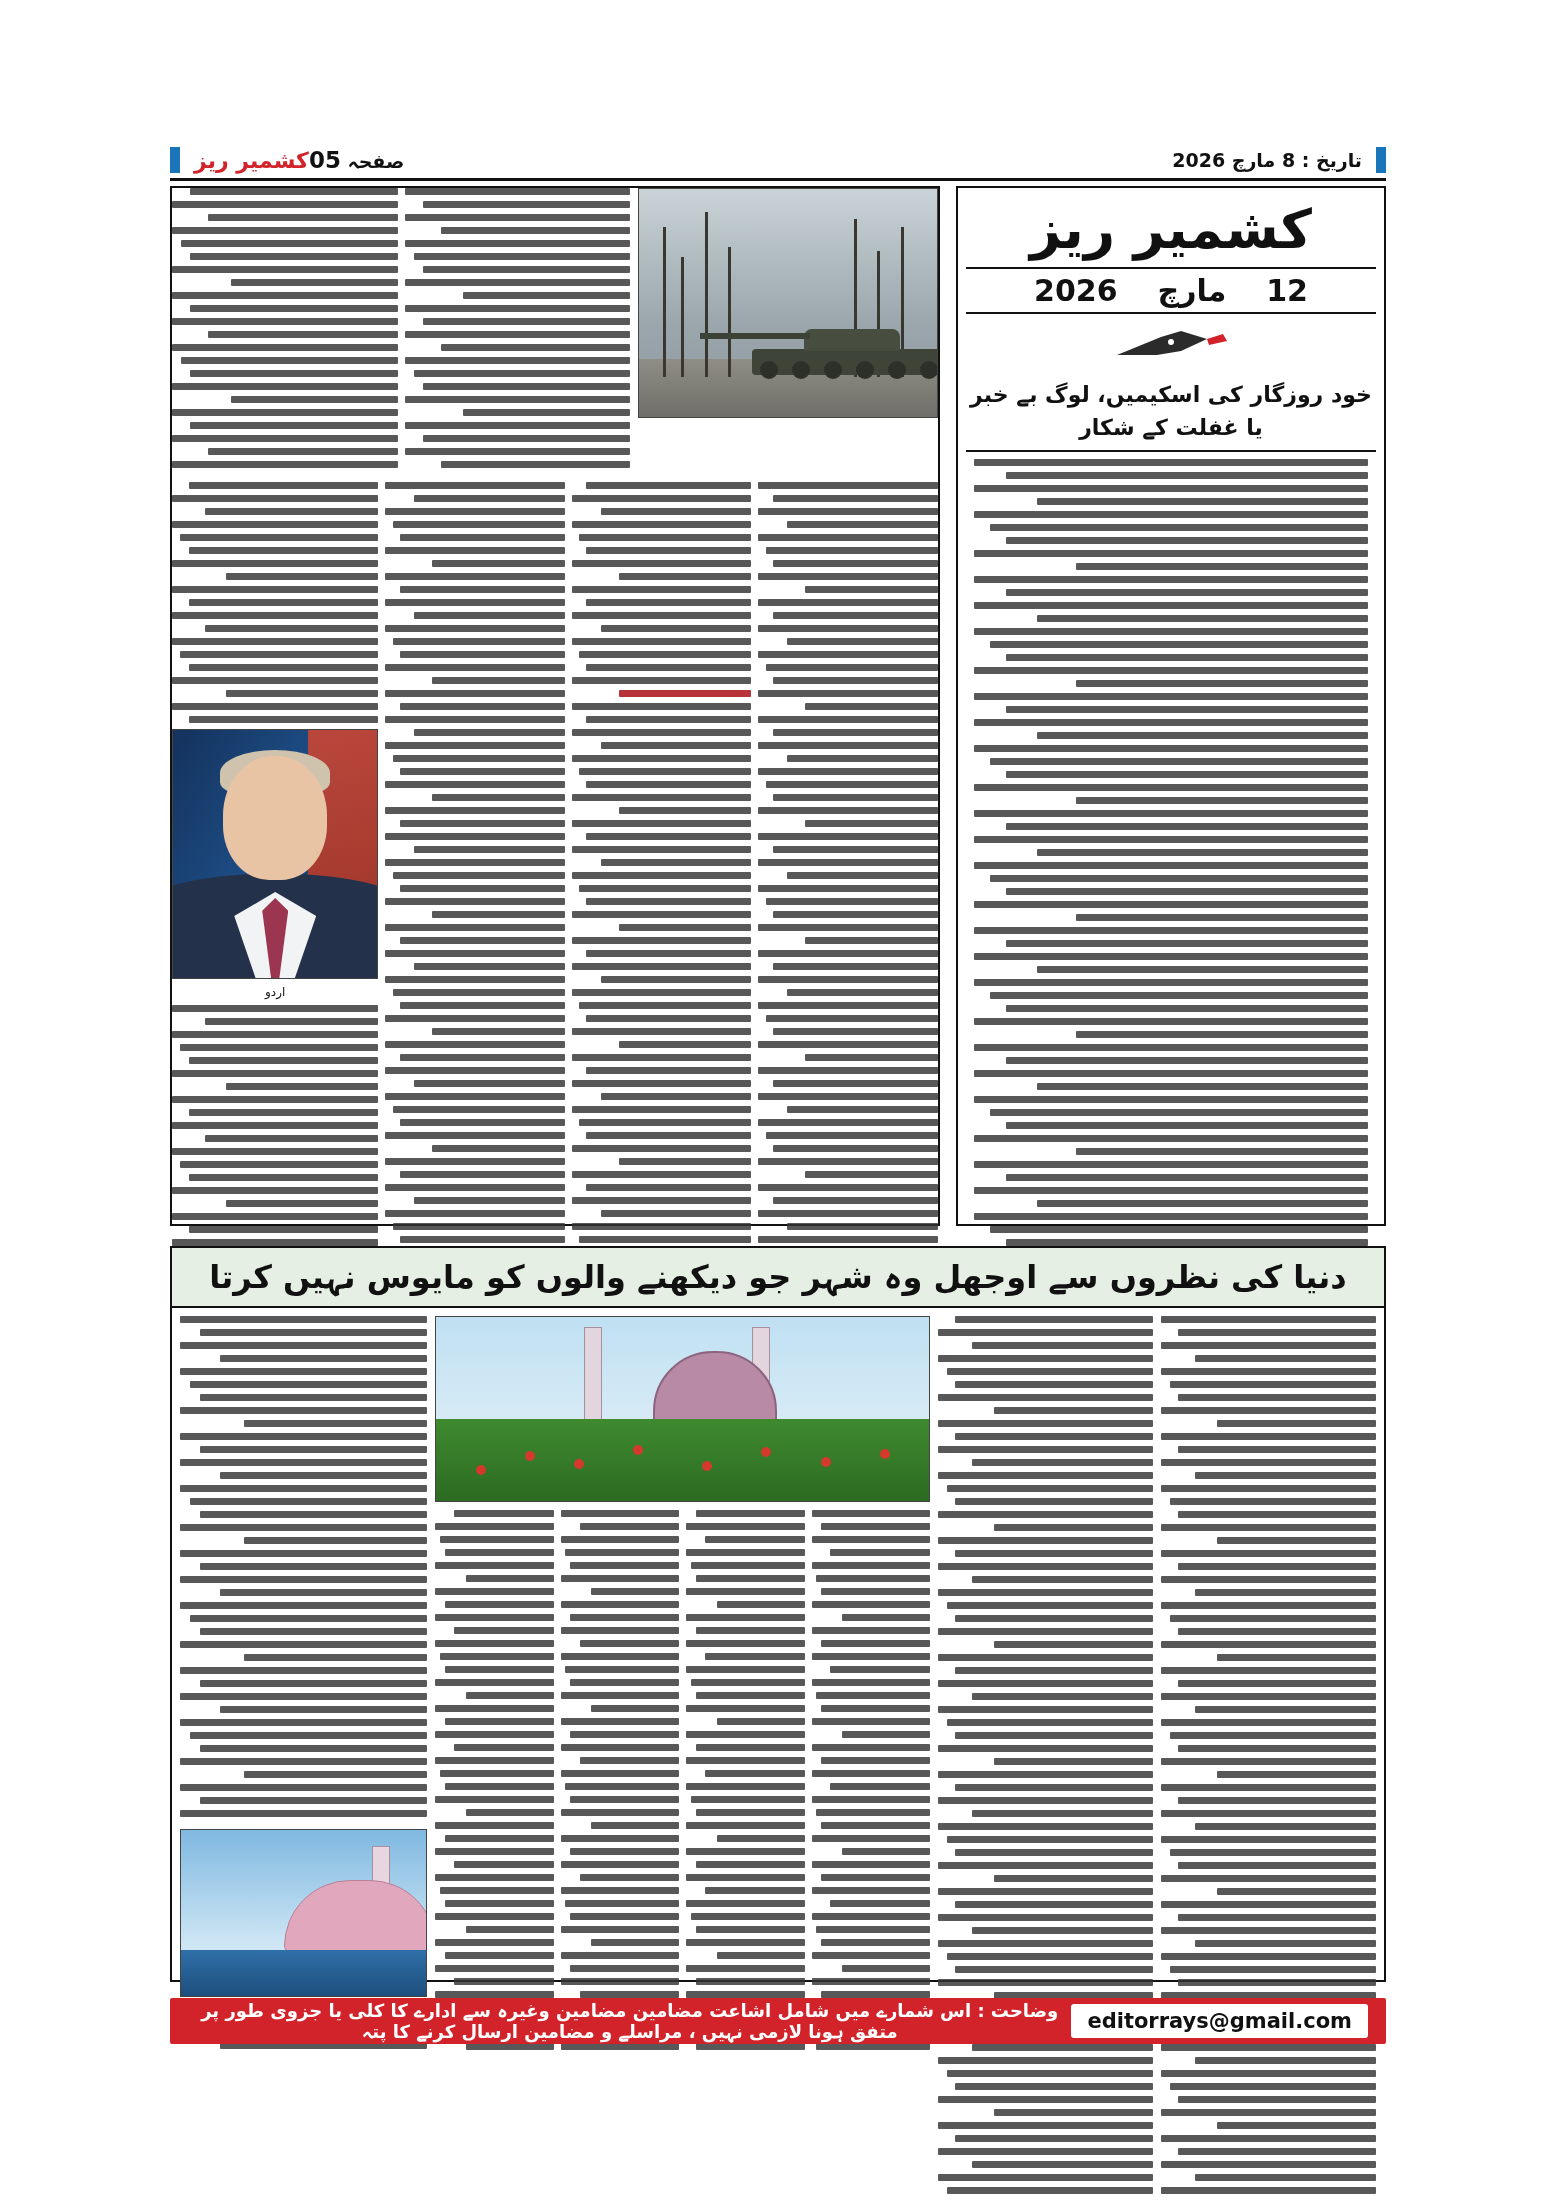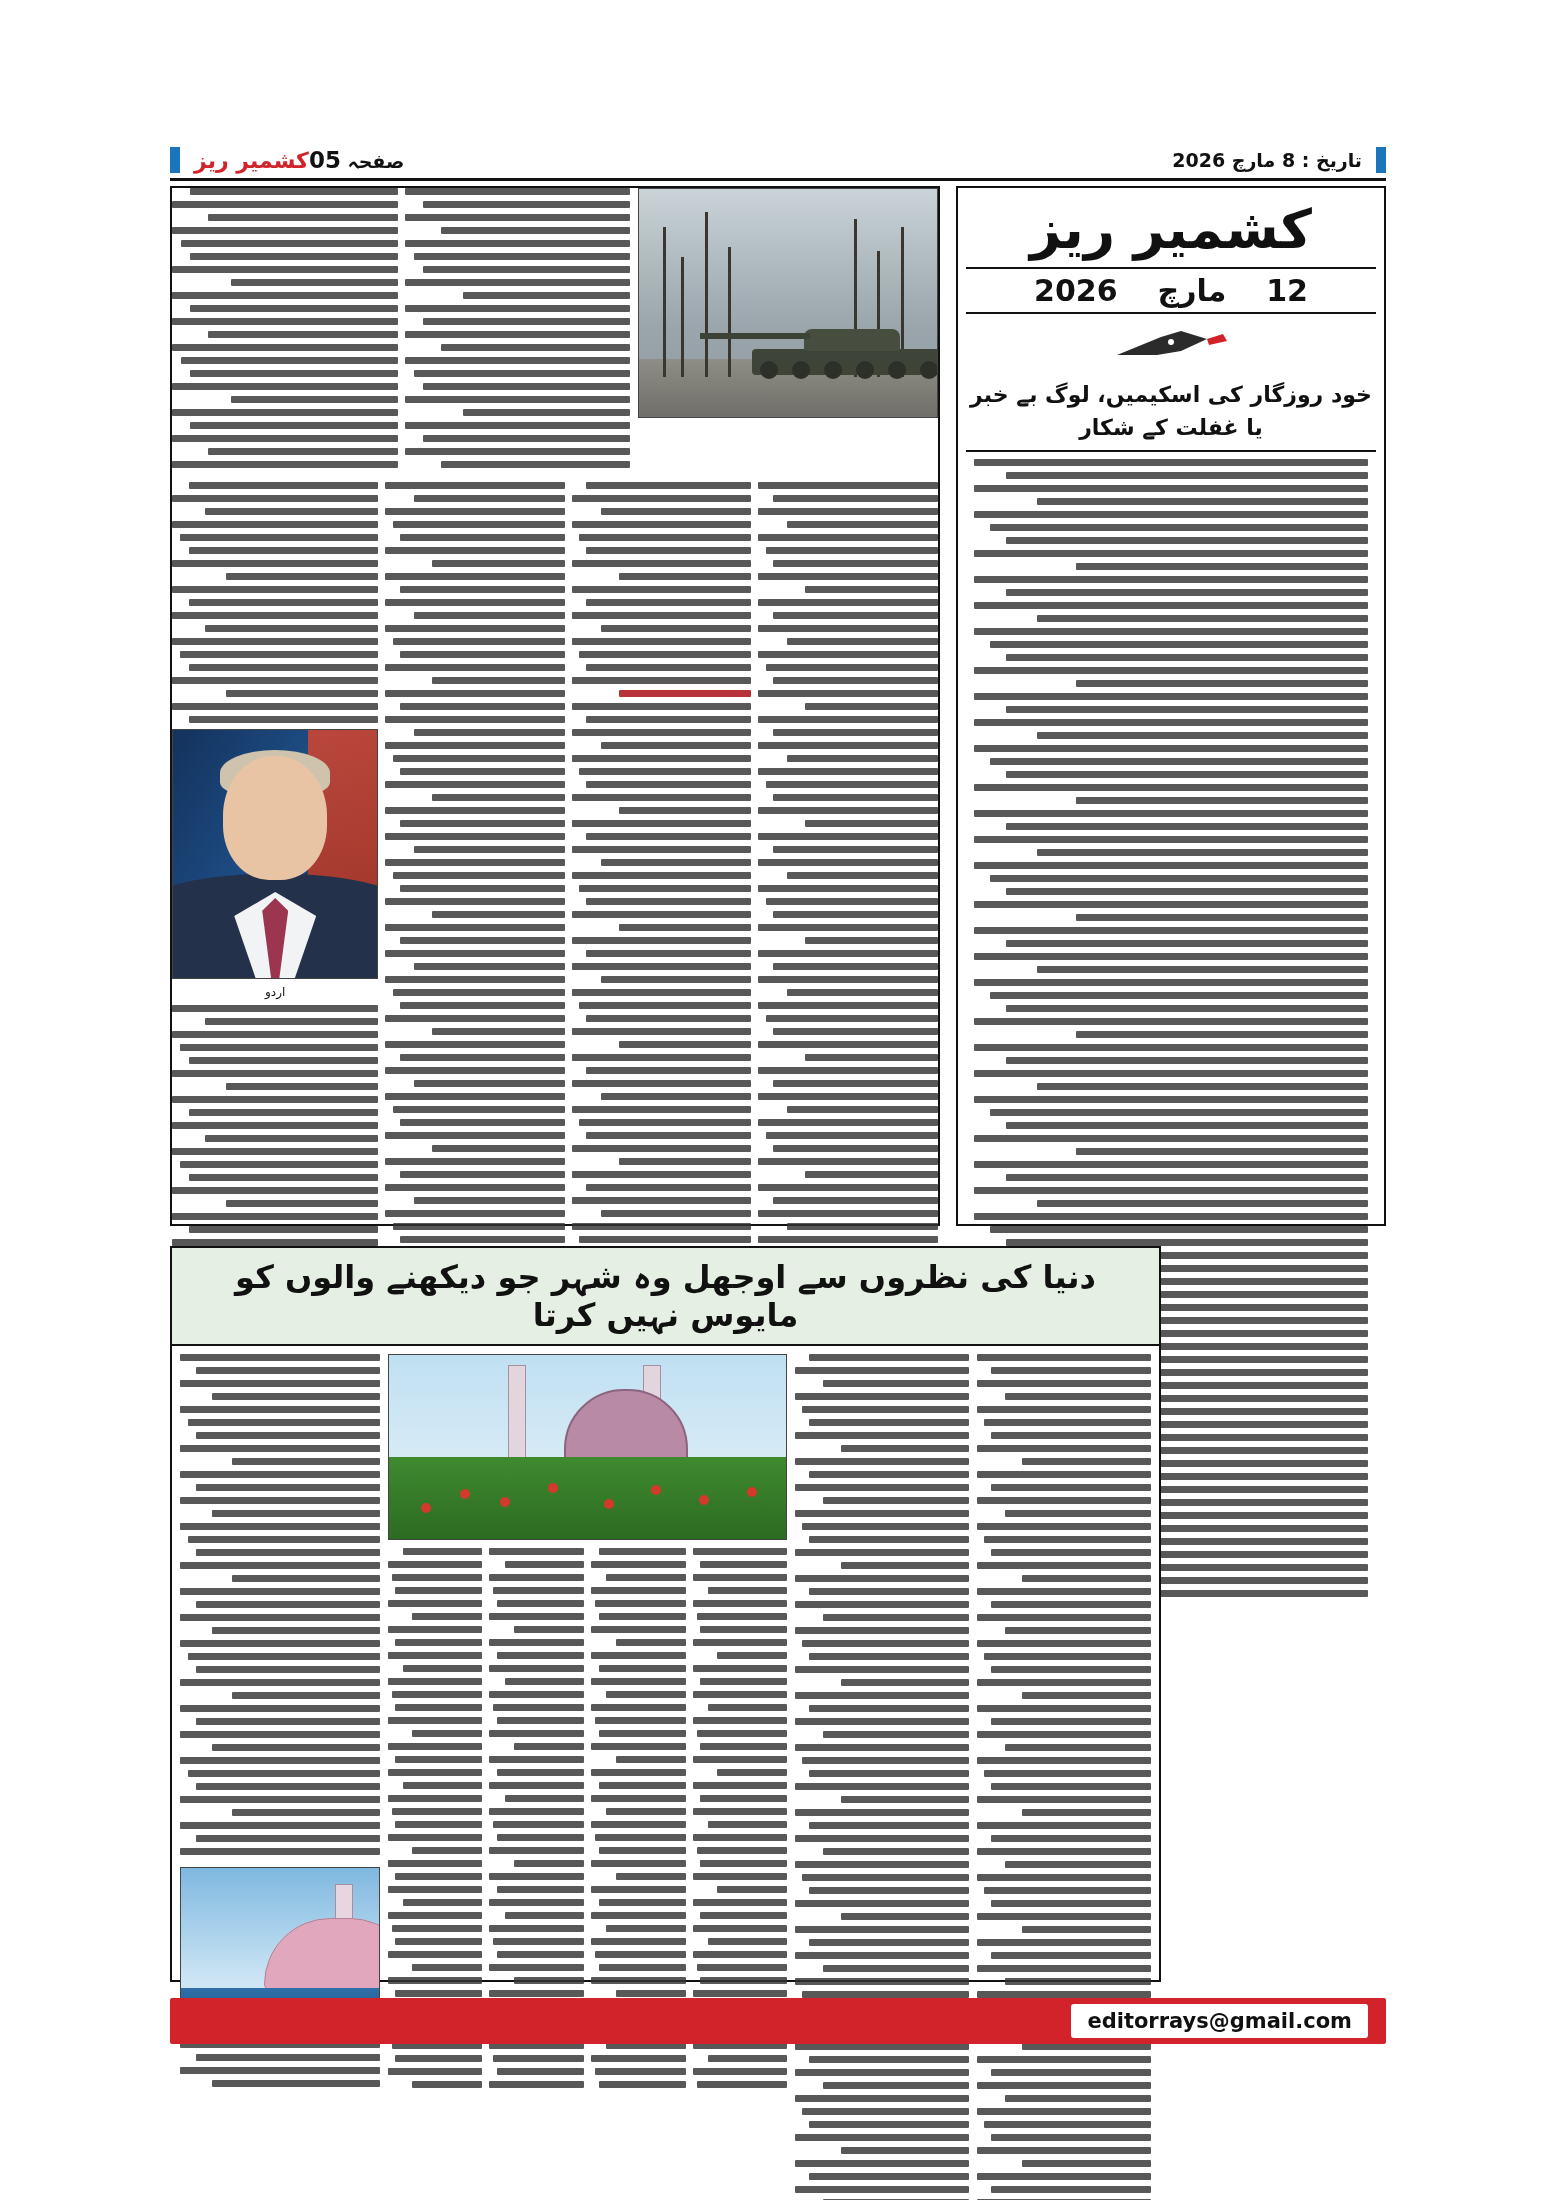--- a/index.html
+++ b/index.html
@@ -58,21 +58,21 @@
   .p-tie{position:absolute;left:50%;transform:translateX(-50%);bottom:0;width:26px;height:80px;background:#9b3550;clip-path:polygon(50% 0,100% 16%,66% 100%,34% 100%,0 16%);}
 
   
   .cols{display:flex;gap:8px;}
   .col{flex:1;}
   .ln{height:7px;background:#333;margin:0 0 6px 0;border-radius:1px;opacity:.82;}
   .ln.s1{width:100%;} .ln.s2{width:92%;} .ln.s3{width:84%;} .ln.s4{width:74%;} .ln.s5{width:96%;}
   .ln.red{background:#b01d24;opacity:.9;}
 
   
-  .feature{position:absolute;left:170px;top:1246px;width:991px;height:736px;border:2px solid #111;box-sizing:border-box;background:#fff;}
+  .feature{position:absolute;left:170px;top:1246px;width:1216px;height:736px;border:2px solid #111;box-sizing:border-box;background:#fff;}
   .feat-head{background:#e6efe4;border-bottom:2px solid #111;text-align:center;padding:10px 8px;font-size:32px;font-weight:bold;color:#111;}
   .feat-body{display:flex;gap:8px;padding:8px;}
   .fphoto{width:100%;height:186px;border:1px solid #444;box-sizing:border-box;position:relative;overflow:hidden;}
   .mosque-sky{position:absolute;inset:0;background:linear-gradient(#bfe0f2,#e9f3f8);}
   .mosque-dome{position:absolute;left:44%;top:34px;width:120px;height:88px;background:#b88aa6;border-radius:60px 60px 8px 8px;border:2px solid #8d6480;}
   .mosque-base{position:absolute;left:32%;top:112px;width:200px;height:52px;background:#d9c7d2;border:1px solid #9c8292;}
   .minaret{position:absolute;top:10px;width:16px;height:150px;background:#e3d5dd;border:1px solid #a58fa0;}
   .flowers{position:absolute;left:0;right:0;bottom:0;height:82px;background:linear-gradient(#3f8a2f,#2c6b22);}
   .fl{position:absolute;bottom:26px;width:10px;height:10px;background:#d33a2c;border-radius:50%;}
   .lake{position:absolute;left:0;right:0;bottom:0;height:46px;background:linear-gradient(#2f6fa8,#1d4f7d);}
@@ -944,15 +944,16 @@
         <div class="ln s1" style="margin-top:6px;"></div>
           <div class="ln s2"></div>
           <div class="ln s1"></div>
           <div class="ln s3"></div>
       </div>
     </div>
   </div>
 
   <div class="footer">
     <div class="mail">editorrays@gmail.com</div>
+    <div class="note">وضاحت : اس شمارے میں شامل اشاعت مضامین مضامین وغیرہ سے ادارے کا کلی یا جزوی طور پر متفق ہونا لازمی نہیں ، مراسلے و مضامین ارسال کرنے کا پتہ</div>
   </div>
 
 </div>
 
 </body></html>

